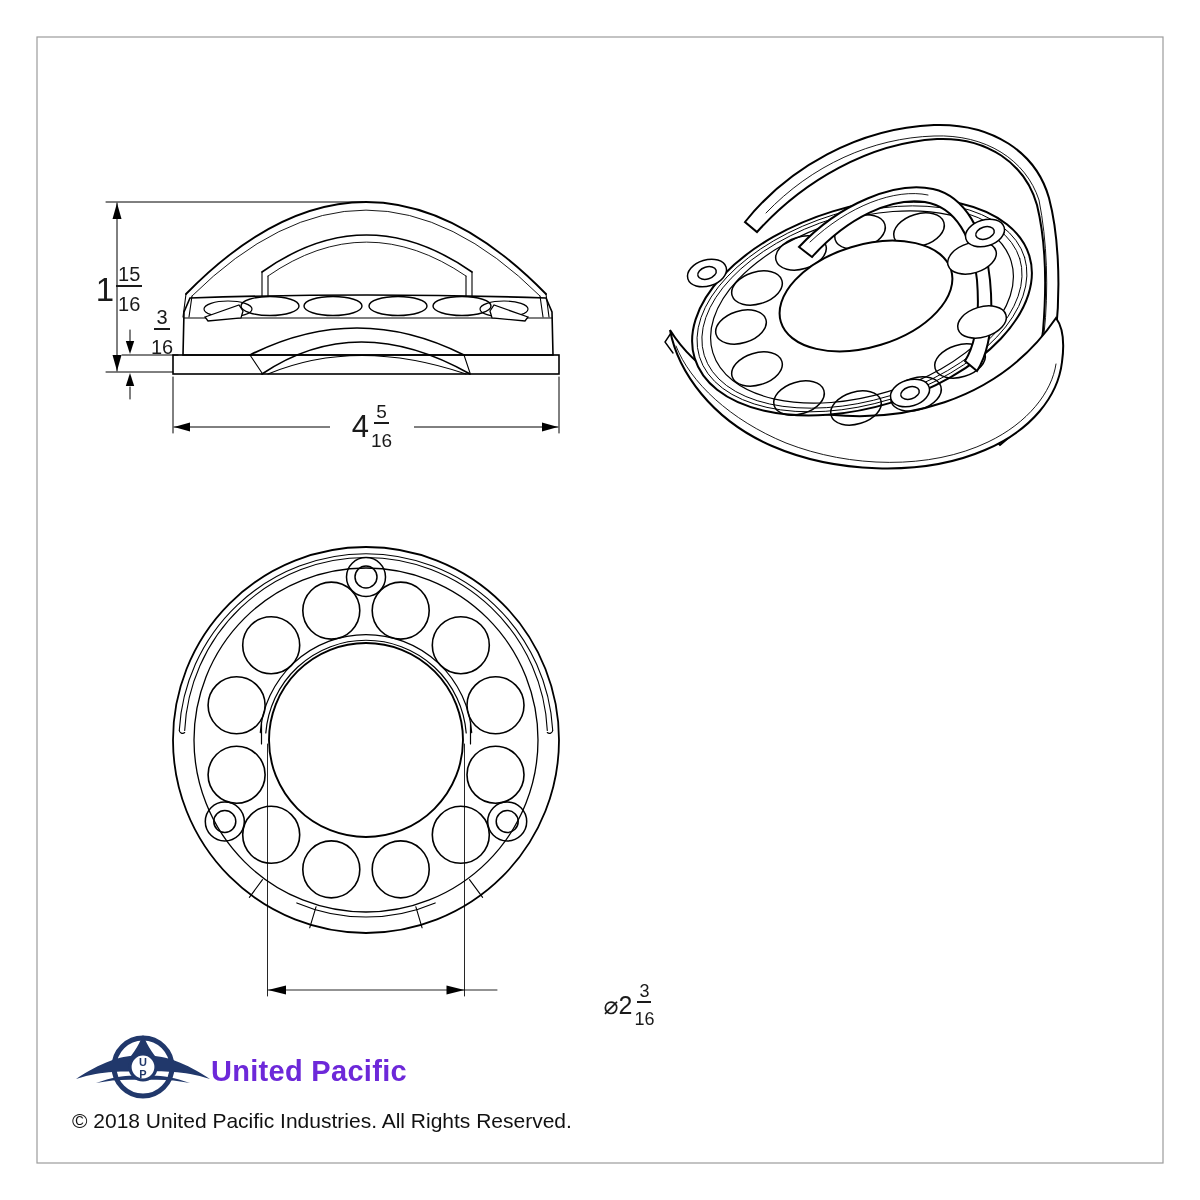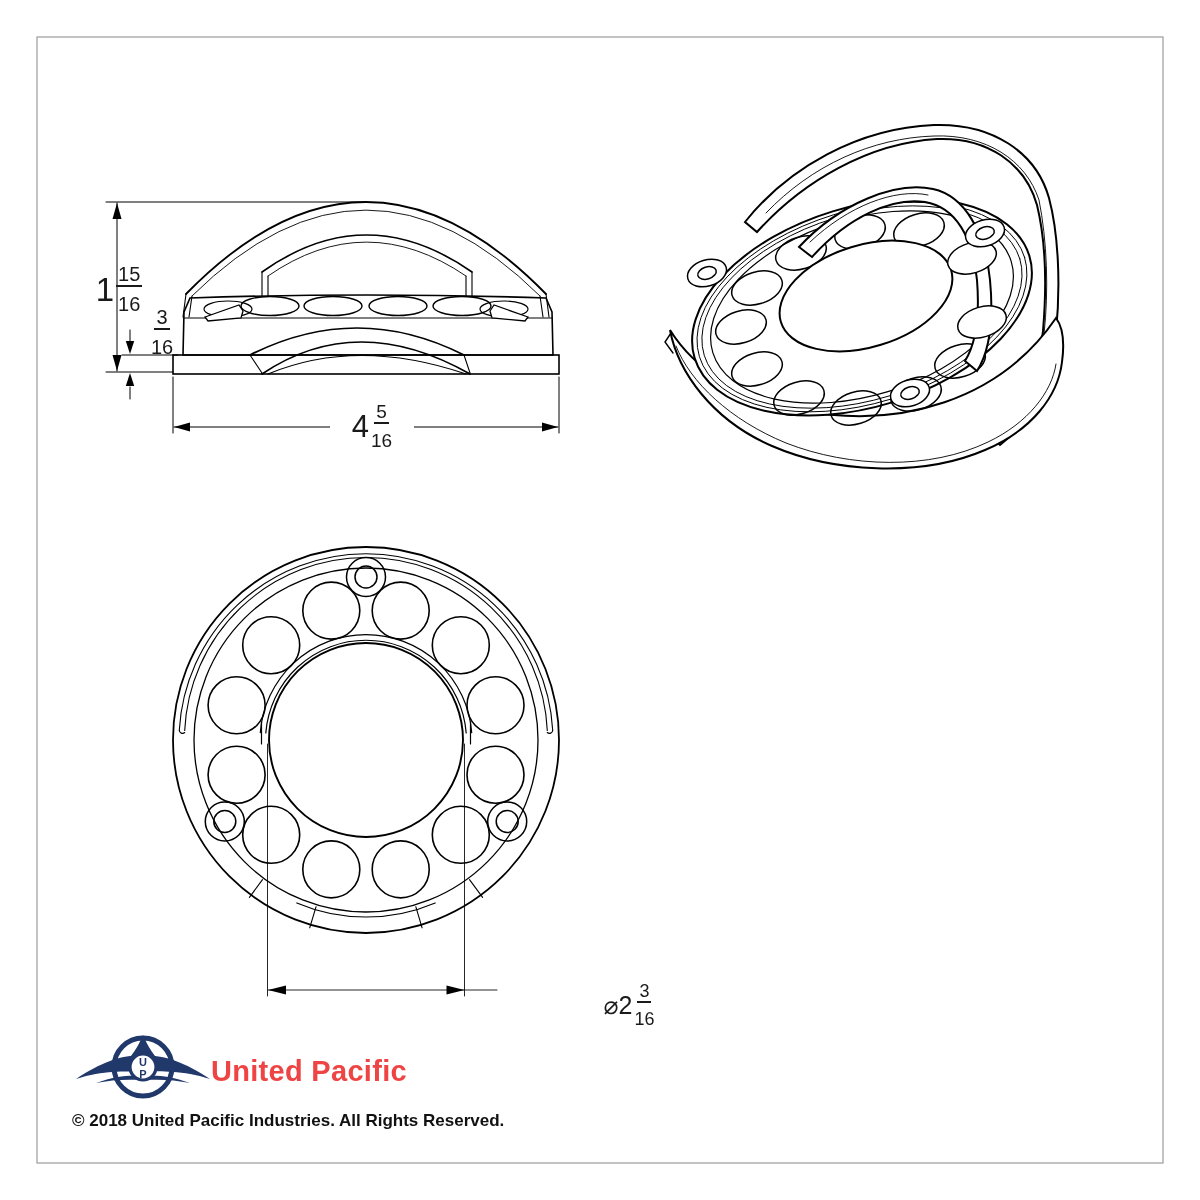--- a/index.html
+++ b/index.html
@@ -12,22 +12,22 @@
   .frac{display:inline-flex;flex-direction:column;align-items:center;line-height:1;margin-left:2px;}
   .frac .num{border-bottom:2.2px solid #1a1a1a;padding:0 2px 1px 2px;}
   .frac .den{padding-top:7px;}
   #dim-height .frac,#dim-flange .frac{font-size:20px;}
   #dim-width{background:#fff;padding:0 6px;}
   #dim-width .whole{font-size:31px;}
   #dim-width .frac{font-size:19px;}
   #opening-label{font-size:23px;letter-spacing:-0.2px;}
   #opening-dim .whole{font-size:25px;}
   #opening-dim .frac{font-size:18px;}
-  #brand-name{font-size:29px;font-weight:bold;color:#ef4444;letter-spacing:.3px;}
-  #copyright{font-size:17px;color:#111;font-weight:bold;}
+  #brand-name{font-size:29px;font-weight:bold;color:#6d28d9;letter-spacing:.3px;}
+  #copyright{font-size:21px;color:#111;}
 </style>
 </head>
 <body>
 
 <div id="page">
 
 <svg id="art" width="1200" height="1200" viewBox="0 0 1200 1200">
 
   <rect x="37" y="37" width="1126" height="1126" fill="none" stroke="#9c9c9c" stroke-width="1.2"></rect>
 

